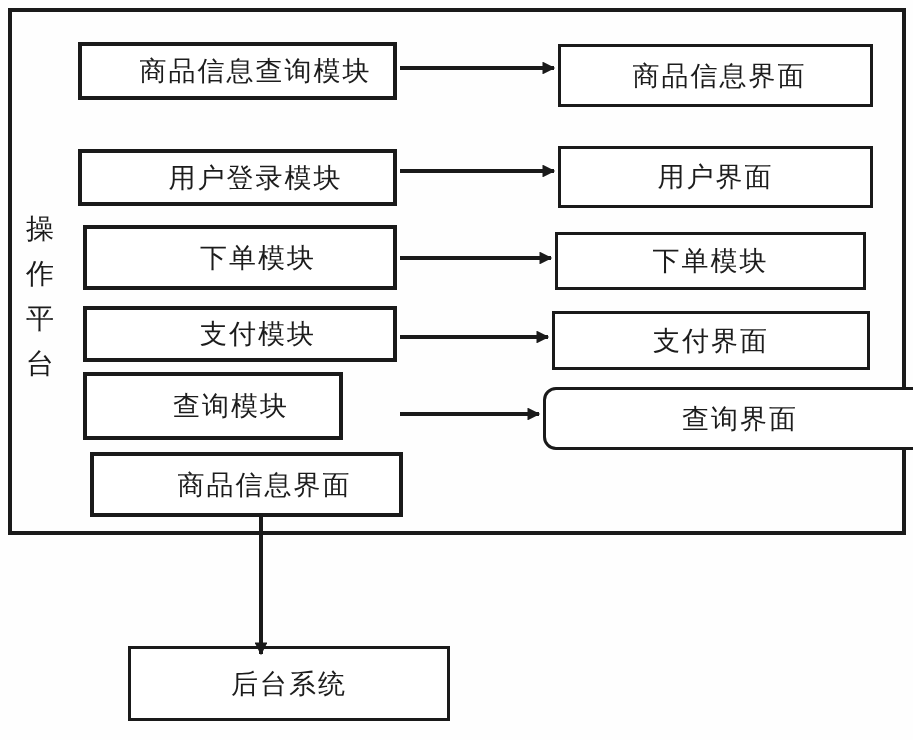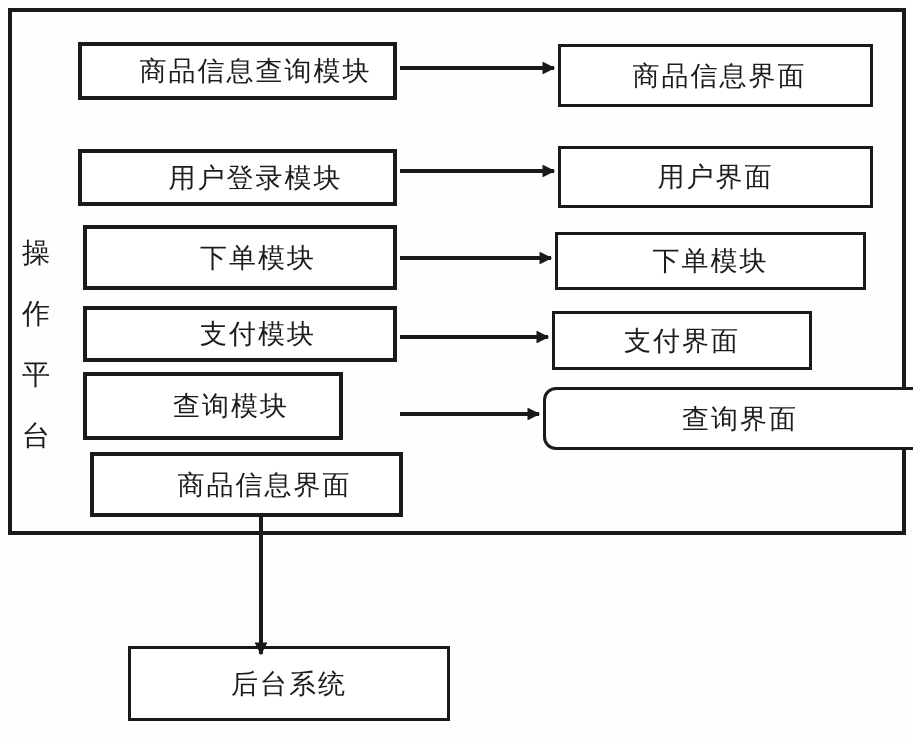--- a/index.html
+++ b/index.html
@@ -35,25 +35,25 @@
     left: 8px;
     top: 8px;
     width: 898px;
     height: 527px;
     border: 4px solid #1a1a1a;
     background: transparent;
   }
   #platform-label {
     position: absolute;
     left: 22px;
-    top: 222px;
+    top: 206px;
     width: 32px;
     font-size: 28px;
-    line-height: 61px;
-    text-align: left;
+    line-height: 45px;
+    text-align: right;
     word-break: break-all;
     letter-spacing: 0;
   }
   #arrow-layer {
     position: absolute;
     left: 0;
     top: 0;
     width: 913px;
     height: 740px;
     pointer-events: none;
@@ -66,21 +66,21 @@
   #lbox-0 { left: 78px;  top: 42px;  width: 319px; height: 58px; }
   #lbox-1 { left: 78px;  top: 136px; width: 319px; height: 57px; margin-top: 13px; }
   #lbox-2 { left: 83px;  top: 225px; width: 314px; height: 65px; }
   #lbox-3 { left: 83px;  top: 306px; width: 314px; height: 56px; }
   #lbox-4 { left: 83px;  top: 372px; width: 260px; height: 68px; }
   #lbox-5 { left: 90px;  top: 452px; width: 313px; height: 65px; }
   
   #rbox-0 { left: 558px; top: 44px;  width: 315px; height: 63px; padding-left: 8px; }
   #rbox-1 { left: 558px; top: 146px; width: 315px; height: 62px; }
   #rbox-2 { left: 555px; top: 232px; width: 311px; height: 58px; }
-  #rbox-3 { left: 552px; top: 311px; width: 260px; height: 59px; text-align: right; }
+  #rbox-3 { left: 552px; top: 311px; width: 318px; height: 59px; text-align: right; }
   #rbox-4 { left: 543px; top: 387px; width: 394px; height: 63px; border-radius: 13px; }
   
   #backend-box { left: 128px; top: 646px; width: 322px; height: 75px; }
 </style>
 </head>
 <body>
 
 <div id="canvas">
 
   <div id="outer-box"></div>

